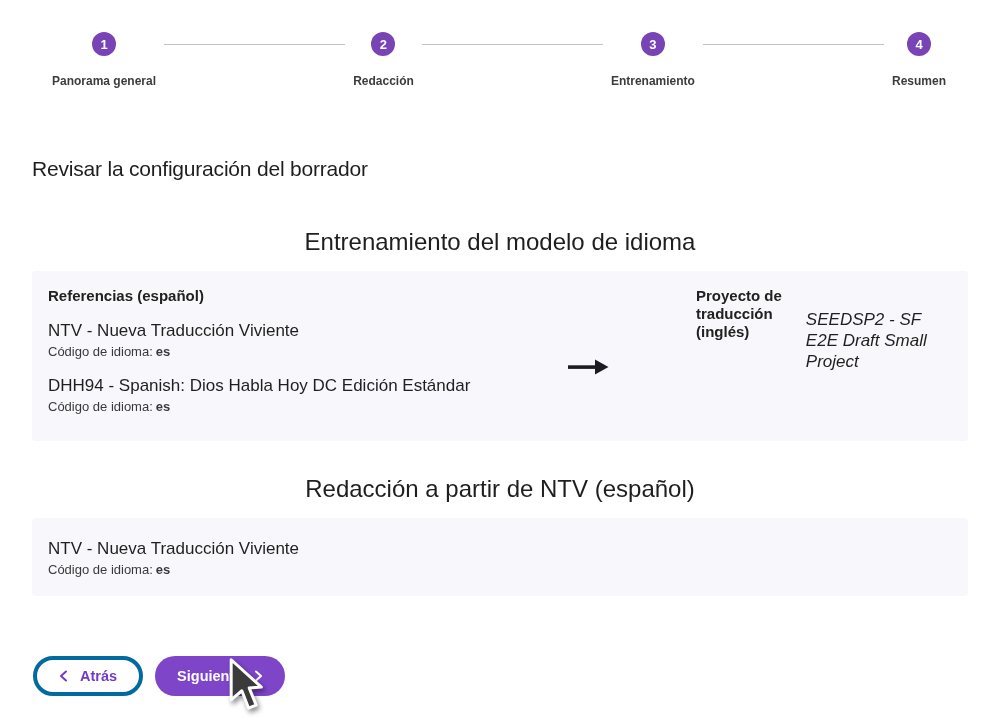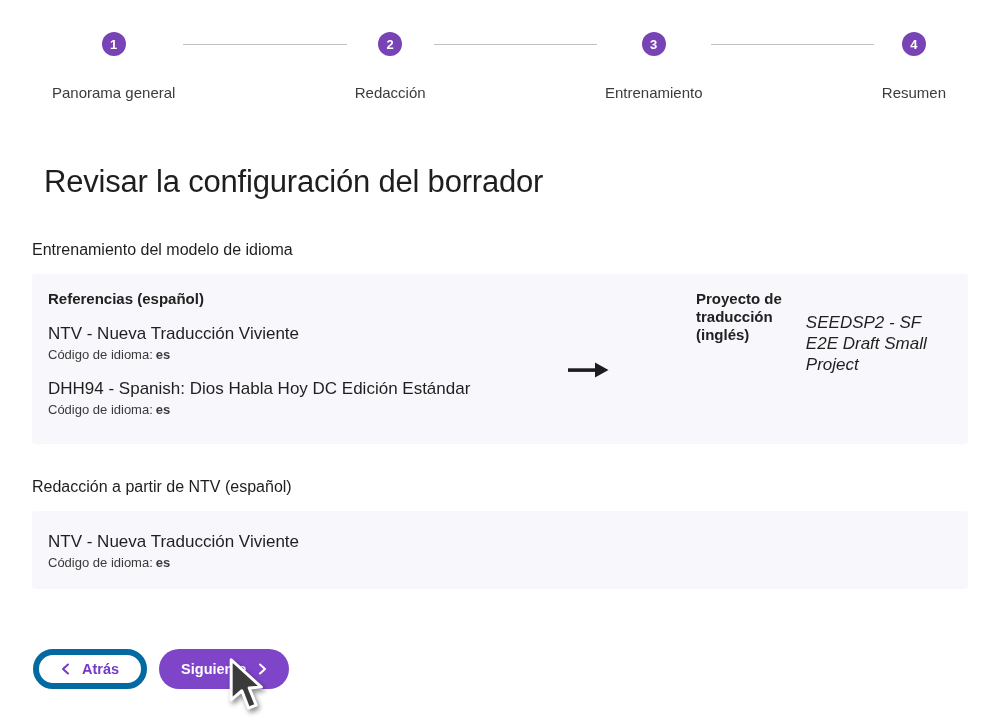--- a/index.html
+++ b/index.html
@@ -17,36 +17,36 @@
     padding: 32px 54px 0 52px;
   }
   .step { display: flex; flex-direction: column; align-items: center; cursor: pointer; }
   .step-circle {
     width: 24px; height: 24px; border-radius: 50%;
     background: #7743b5; color: #ffffff;
     font-size: 13px; font-weight: bold;
     display: flex; align-items: center; justify-content: center;
   }
   .step-label {
-    margin-top: 28px; font-size: 15px; font-weight: normal;
+    margin-top: 18px; font-size: 12px; font-weight: bold;
     color: #3c3c3c; white-space: nowrap;
   }
   .step-line {
     flex: 1; height: 1px; background: #c1c1c6;
     margin: 12px 8px 0 8px;
   }
 
   
   .page-title {
-    margin: 63px 32px 0 44px;
-    font-size: 31px; font-weight: 400; line-height: 36px;
+    margin: 63px 32px 0 32px;
+    font-size: 21px; font-weight: 400; line-height: 36px;
     color: #1e1e1e; letter-spacing: -0.2px;
   }
   .section-heading {
-    font-size: 16px; font-weight: 400; color: #1e1e1e;
+    font-size: 24px; font-weight: 400; color: #1e1e1e; text-align: center;
   }
   .section-heading.first { margin: 41px 32px 15px 32px; }
   .section-heading.second { margin: 34px 32px 15px 32px; }
 
   
   .panel {
     margin: 0 32px; background: #f8f8fc; border-radius: 4px;
     padding: 14px 16px 18px 16px;
   }
   .panel-training { display: flex; align-items: stretch; min-height: 170px; gap: 33px; }
@@ -72,21 +72,21 @@
   
   .footer { display: flex; align-items: center; gap: 12px; margin: 60px 32px 0 33px; }
   .btn {
     height: 40px; border-radius: 20px;
     font-family: "Liberation Sans", "DejaVu Sans", sans-serif;
     font-size: 14.5px; font-weight: bold;
     display: inline-flex; align-items: center; justify-content: center;
     gap: 12px; padding: 0 22px; cursor: pointer;
   }
   .btn-back {
-    background: #ffffff; border: 6px solid #0369a1; color: #7439c8;
+    background: #ffffff; border: 4px solid #0369a1; color: #7439c8;
     min-width: 100px;
   }
   .btn-next {
     background: #7e45c9; border: none; color: #ffffff;
     min-width: 120px;
   }
   .chev { display: block; }
 
   
   .cursor {

